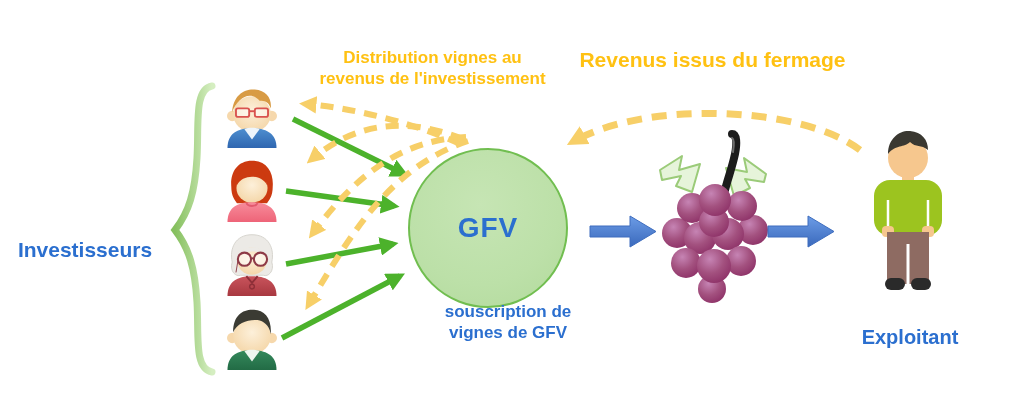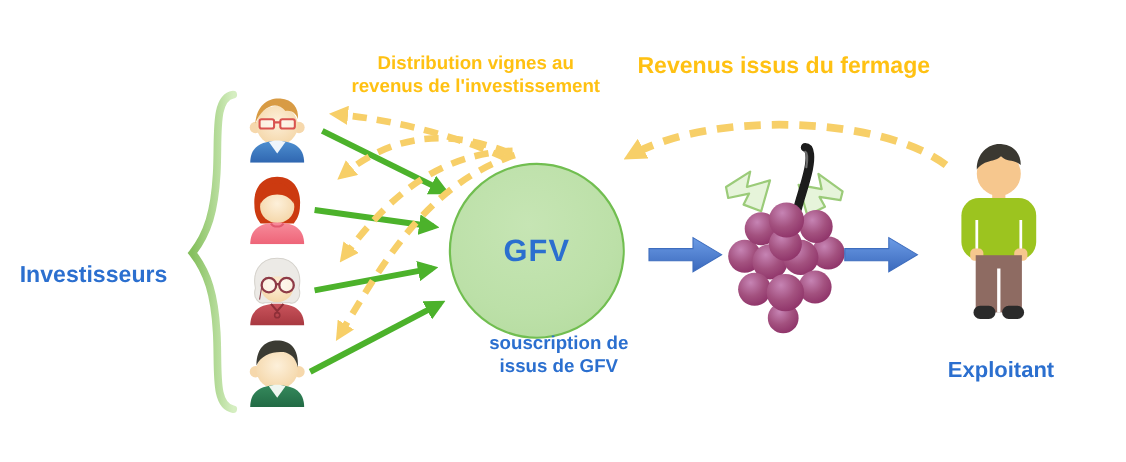--- a/index.html
+++ b/index.html
@@ -203,19 +203,19 @@
     <span style="display:block">Distribution vignes au</span>
     <span style="display:block">revenus de l'investissement</span>
   </div>
 
   <div id="revenus-label" class="abs lbl lbl-gold center">
     <span style="display:block">Revenus issus du fermage</span>
   </div>
 
   <div id="souscription-label" class="abs lbl lbl-blue">
     <span style="display:block">souscription de</span>
-    <span style="display:block">issus de GFV</span>
+    <span style="display:block">vignes de GFV</span>
   </div>
 
 
   <div id="exploitant-label" class="abs lbl lbl-blue center">Exploitant</div>
 
 </div>
 
 </body></html>

